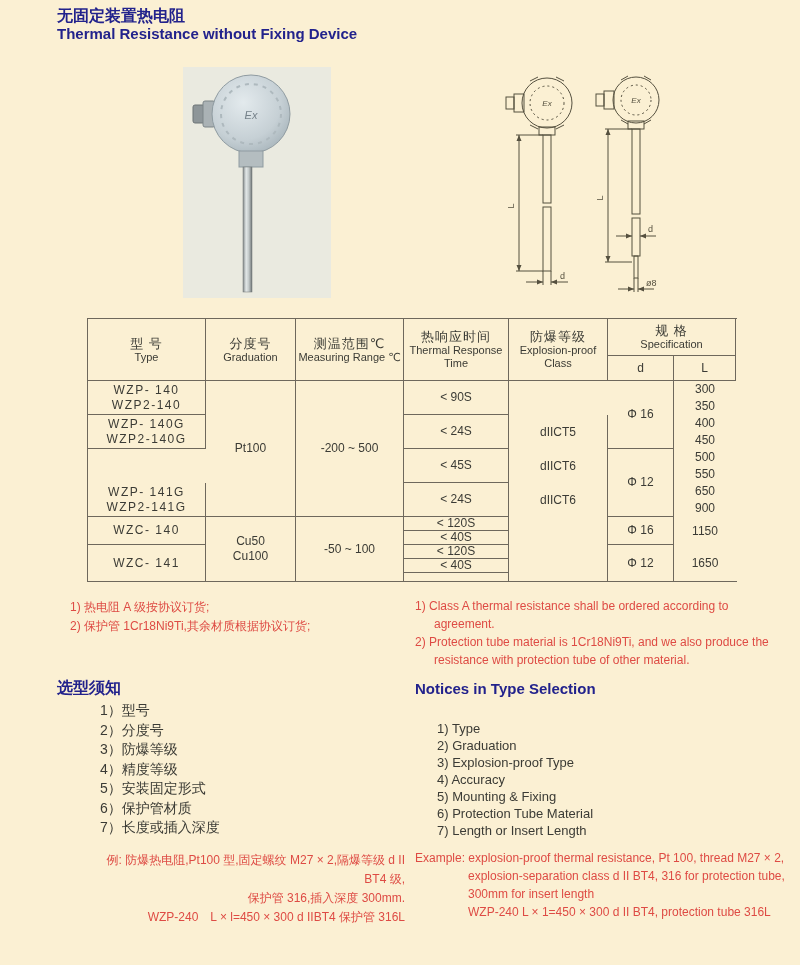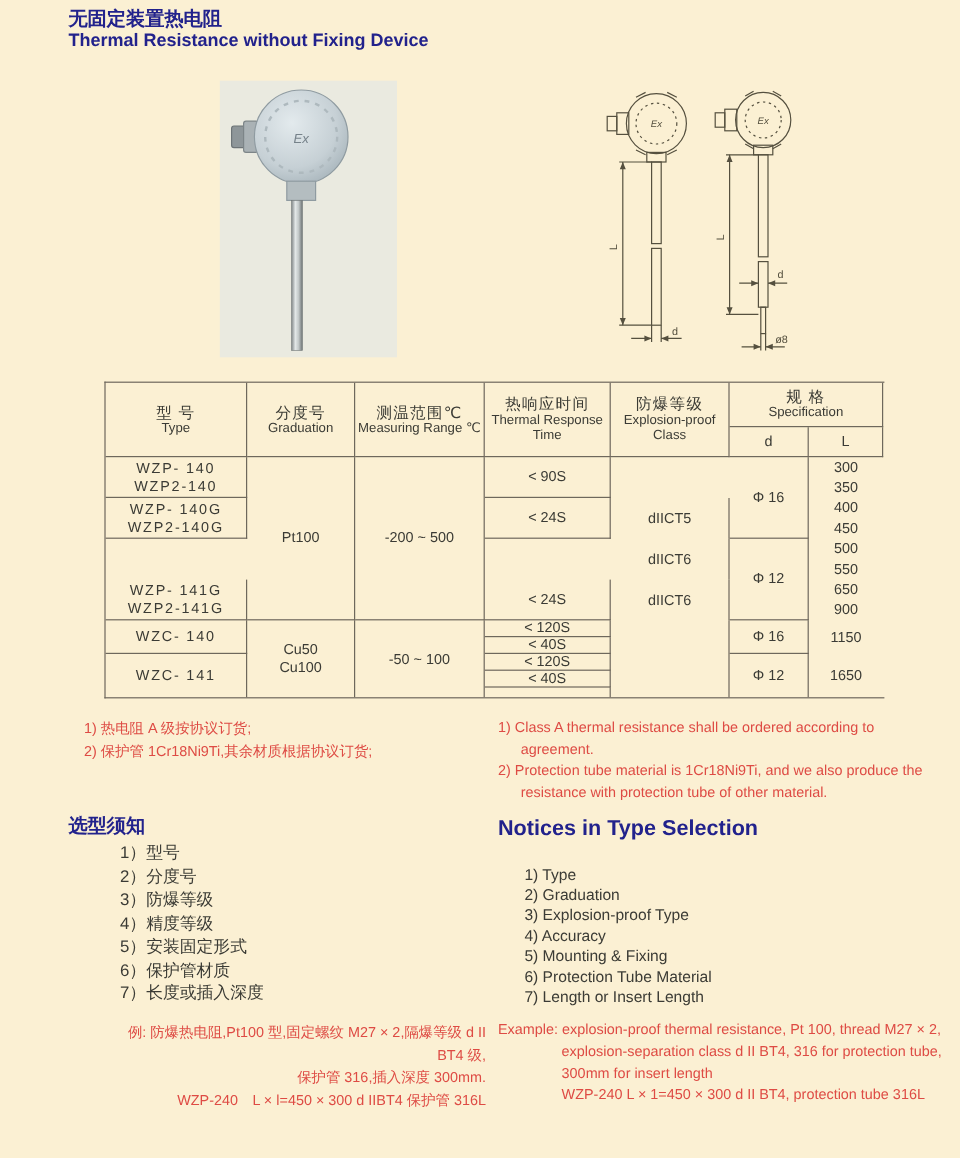--- a/index.html
+++ b/index.html
@@ -45,21 +45,21 @@
   .lv{font-size:12px;}
 
   
   .notes-zh{position:absolute;left:70px;top:598px;width:330px;color:var(--red);font-size:12px;line-height:19px;}
   .notes-en{position:absolute;left:415px;top:597px;width:370px;color:var(--red);font-size:12px;line-height:18px;}
   .hang{padding-left:19px;text-indent:-19px;}
 
   
   .sel-zh-h{position:absolute;left:57px;top:678px;font-size:16px;font-weight:bold;color:var(--navy);}
   .sel-zh-list{position:absolute;left:100px;top:701px;font-size:14px;line-height:19.5px;color:var(--txt);list-style:none;}
-  .sel-en-h{position:absolute;left:415px;top:680px;font-size:18px;font-weight:bold;color:var(--navy);}
+  .sel-en-h{position:absolute;left:415px;top:680px;font-size:15px;font-weight:bold;color:var(--navy);}
   .sel-en-list{position:absolute;left:437px;top:720px;font-size:13px;line-height:17px;color:var(--txt);list-style:none;}
 
   
   .ex-zh{position:absolute;left:85px;top:851px;width:320px;color:var(--red);font-size:12px;line-height:19px;text-align:right;}
   .ex-zh .ind{padding-left:30px;}
   .ex-en{position:absolute;left:415px;top:849px;width:370px;color:var(--red);font-size:12px;line-height:18px;}
   .ex-en .ind{padding-left:53px;}
 </style>
 </head>
 <body>
@@ -197,20 +197,21 @@
     <div class="c nb" style="grid-area:11/2/16/3">
       <span>Cu50</span>
       <span>Cu100</span>
     </div>
 
     <div class="c" style="grid-area:3/3/11/4">-200 ~ 500</div>
     <div class="c nb" style="grid-area:11/3/16/4">-50 ~ 100</div>
 
     <div class="c" style="grid-area:3/4/5/5">&lt; 90S</div>
     <div class="c" style="grid-area:5/4/7/5">&lt; 24S</div>
+    <div class="c" style="grid-area:7/4/9/5">&lt; 45S</div>
     <div class="c" style="grid-area:9/4/11/5">&lt; 24S</div>
     <div class="c" style="grid-area:11/4/12/5">&lt; 120S</div>
     <div class="c" style="grid-area:12/4/13/5">&lt; 40S</div>
     <div class="c" style="grid-area:13/4/14/5">&lt; 120S</div>
     <div class="c" style="grid-area:14/4/15/5">&lt; 40S</div>
     <div class="c nb" style="grid-area:15/4/16/5"></div>
 
     <div class="c nb" style="grid-area:5/5/7/6">dIICT5</div>
     <div class="c nb" style="grid-area:7/5/9/6">dIICT6</div>
     <div class="c nb" style="grid-area:9/5/11/6">dIICT6</div>

